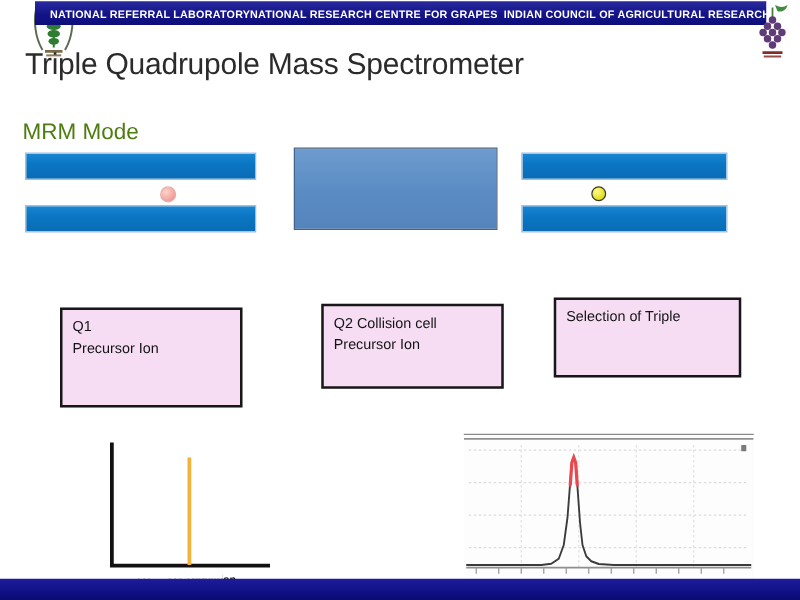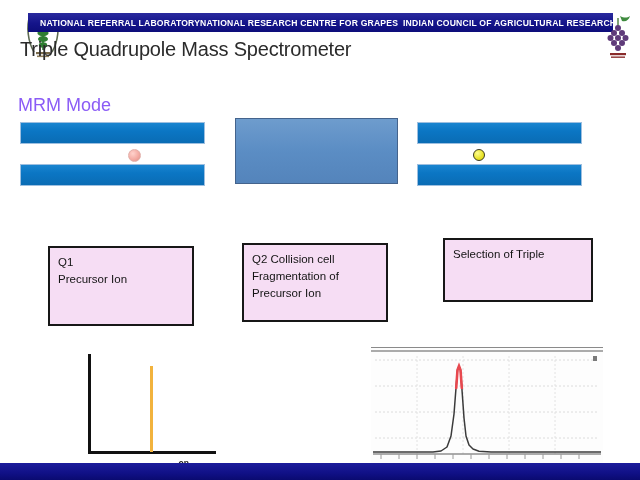--- a/index.html
+++ b/index.html
@@ -6,21 +6,21 @@
   body{
     width:640px;height:480px;
     background:#ffffff;
     font-family:"Liberation Sans", sans-serif;
     overflow:hidden;
     position:relative;
   }
 
   
   .header{
-    position:absolute;left:0;top:0;width:640px;height:26px;margin-top:12px;
+    position:absolute;left:0;top:0;width:640px;height:26px;
   }
   .header-band{
     position:absolute;left:28px;top:1px;width:585px;height:19px;
     background:#1b1b8f;
     background:linear-gradient(180deg,#2a2a9e 0%,#14148a 55%,#0d0d7a 100%);
     display:flex;align-items:center;
   }
   .band-text{
     color:#ffffff;
     font-size:8.6px;
@@ -36,28 +36,28 @@
   .logo-left{
     position:absolute;left:22px;top:0px;width:42px;height:48px;
   }
   .logo-right{
     position:absolute;left:600px;top:0px;width:36px;height:48px;
   }
 
   
   .page-title{
     position:absolute;left:20px;top:38px;
-    font-size:20px;color:#2b2b2b;
+    font-size:24px;color:#2b2b2b;
     font-family:"Liberation Sans", sans-serif;
     letter-spacing:-0.2px;
     white-space:nowrap;
   }
   .subtitle{
     position:absolute;left:18px;top:95px;
-    font-size:18px;color:#8b5cf6;
+    font-size:18px;color:#4d7c0f;
     font-family:"Liberation Sans", sans-serif;
   }
 
   
   .quad{position:absolute;}
   .rod{
     width:100%;
     background:#0b76c4;
     background:linear-gradient(180deg,#1a85d0 0%,#0b76c4 40%,#0a6cb4 100%);
     border:1px solid #9dbfe0;
@@ -208,23 +208,22 @@
   <div class="rod-gap" style="height:20px;"></div>
   <div class="rod" style="height:22px;"></div>
   <div class="ion ion-yellow" style="left:56px;top:27px;"></div>
 </div>
 
 <div class="pbox" style="left:48px;top:246px;width:146px;height:80px;">
   <div class="line">Q1</div>
   <div class="line">Precursor Ion</div>
 </div>
 
-<div class="pbox" style="left:242px;top:243px;width:146px;height:79px;">
+<div class="pbox" style="left:257px;top:243px;width:146px;height:68px;">
   <div class="line">Q2 Collision cell</div>
-  <div class="line">Fragmentation of</div>
   <div class="line">Precursor Ion</div>
 </div>
 
 <div class="pbox" style="left:443px;top:238px;width:150px;height:64px;">
   <div class="line">Selection of Triple</div>
 </div>
 
 <div class="chart-left">
   <div class="axis-y"></div>
   <div class="axis-x"></div>

